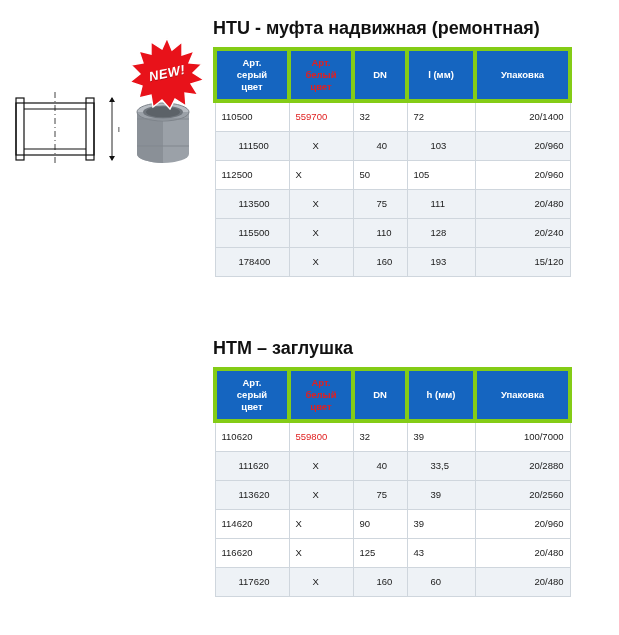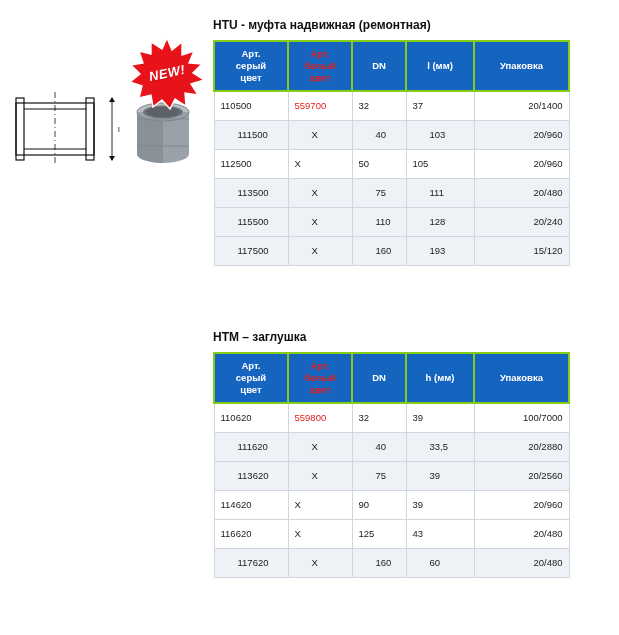--- a/index.html
+++ b/index.html
@@ -17,39 +17,39 @@
     overflow: hidden;
   }
   .section {
     position: absolute;
   }
   
   #section-1 { top: 18px; left: 0; width: 619px; }
   #section-2 { top: 330px; left: 0; width: 619px; }
 
   .title {
-    font-size: 12px;
+    font-size: 18px;
     font-weight: bold;
     color: #111;
     margin: 0 0 8px 0;
   }
 
   table.spec {
     border-collapse: collapse;
     width: 355px;
     table-layout: fixed;
   }
   table.spec th {
     background: #1565c0;
     color: #ffffff;
     font-size: 9.5px;
     font-weight: bold;
     text-align: center;
     padding: 6px 2px;
-    border: 2px solid #84cc16;
+    border: 4px solid #84cc16;
     line-height: 1.25;
   }
   table.spec th.red-head {
     color: #e02020;
   }
   table.spec td {
     border: 1px solid #cfd6dd;
     font-size: 9.5px;
     padding: 6px 6px;
     height: 16px;
@@ -166,21 +166,21 @@
           <th>DN</th>
           <th>l (мм)</th>
           <th>Упаковка</th>
         </tr>
       </thead>
       <tbody>
         <tr>
           <td class="l">110500</td>
           <td class="l red">559700</td>
           <td class="l">32</td>
-          <td class="l">37</td>
+          <td class="l">72</td>
           <td class="c">20/1400</td>
         </tr>
         <tr class="alt">
           <td class="l">111500</td>
           <td class="l">X</td>
           <td class="l">40</td>
           <td class="l">103</td>
           <td class="c">20/960</td>
         </tr>
         <tr>
@@ -198,34 +198,34 @@
           <td class="c">20/480</td>
         </tr>
         <tr class="alt">
           <td class="l">115500</td>
           <td class="l">X</td>
           <td class="l">110</td>
           <td class="l">128</td>
           <td class="c">20/240</td>
         </tr>
         <tr class="alt">
-          <td class="l">117500</td>
+          <td class="l">178400</td>
           <td class="l">X</td>
           <td class="l">160</td>
           <td class="l">193</td>
           <td class="c">15/120</td>
         </tr>
       </tbody>
     </table>
   </div>
 </div>
 
 <div class="section" id="section-2">
 
-  <div style="position:absolute; left:213px; top:0; width:360px;">
+  <div style="position:absolute; left:213px; top:8px; width:360px;">
     <div class="title">HTM – заглушка</div>
     <table class="spec">
       <colgroup>
           <col class="c1">
           <col class="c2">
           <col class="c3">
           <col class="c4">
           <col class="c5">
         </colgroup>
       <thead>

